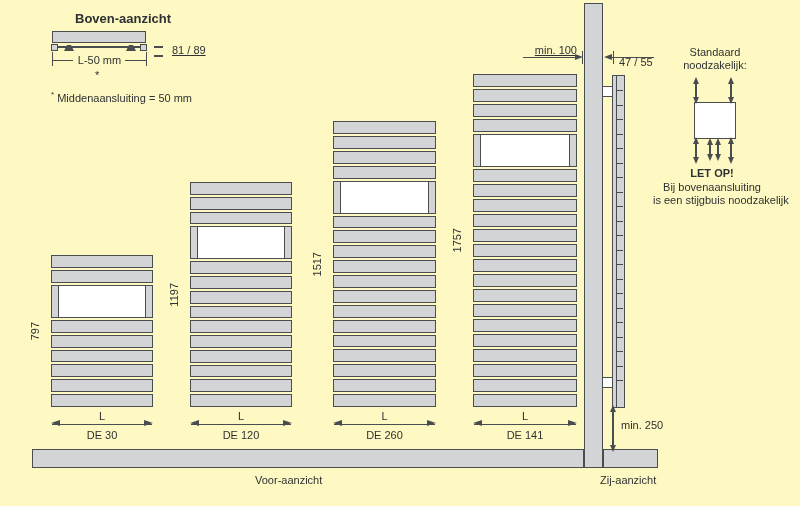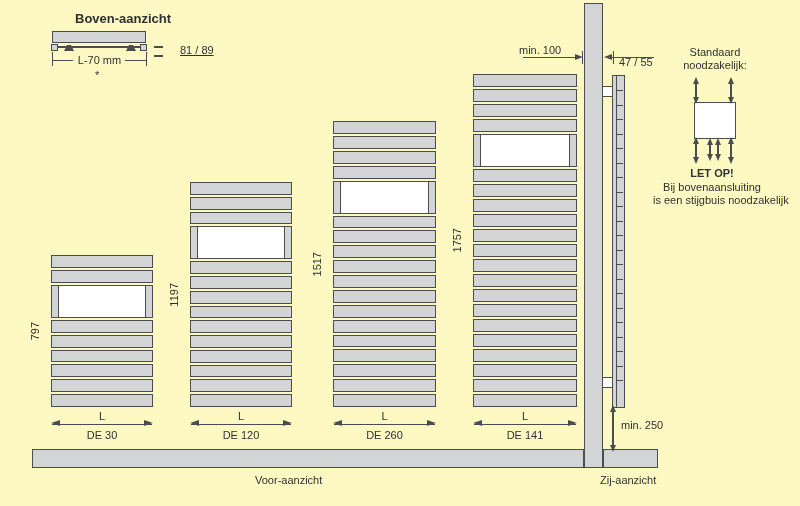--- a/index.html
+++ b/index.html
@@ -55,25 +55,26 @@
   <div class="box" style="left:52px;top:31px;width:94px;height:12px;"></div>
   <div class="hl" style="left:56px;top:46px;width:86px;height:2px;"></div>
   <div class="box" style="left:51px;top:44px;width:7px;height:7px;"></div>
   <div class="box" style="left:140px;top:44px;width:7px;height:7px;"></div>
   <div class="clamp" style="left:64px;top:45px;"></div>
   <div class="clamp" style="left:126px;top:45px;"></div>
   <div class="vl" style="left:52px;top:52px;width:1px;height:14px;"></div>
   <div class="vl" style="left:146px;top:52px;width:1px;height:14px;"></div>
   <div class="hl" style="left:53px;top:60px;width:20px;height:1px;"></div>
   <div class="hl" style="left:125px;top:60px;width:21px;height:1px;"></div>
-  <div class="t tc" style="left:52px;top:54px;width:95px;">L-70 mm</div>
+  <div class="t tc" style="left:52px;top:54px;width:95px;">L-50 mm</div>
   <div class="t" style="left:95px;top:69px;">*</div>
   <div class="hl" style="left:154px;top:46px;width:9px;height:2px;"></div>
   <div class="hl" style="left:154px;top:55px;width:9px;height:2px;"></div>
-  <div class="t" style="left:180px;top:44px;text-decoration:underline;">81 / 89</div>
+  <div class="t" style="left:172px;top:44px;text-decoration:underline;">81 / 89</div>
+  <div class="t" style="left:51px;top:90px;"><sup>*</sup> <span>Middenaansluiting = 50 mm</span></div>
 
   <div class="radiator" style="left:51px;top:255px;width:102px;height:152px;">
     <div class="vlabel-wrap">
         <span class="vtext">797</span>
       </div>
     <div class="rad-body">
         <div class="slat"></div>
         <div class="slat"></div>
         <div class="rad-window">
           <div class="post"></div>
@@ -218,21 +219,21 @@
         <div class="side-tick" style="top: 246px;"></div>
         <div class="side-tick" style="top: 260.5px;"></div>
         <div class="side-tick" style="top: 275px;"></div>
         <div class="side-tick" style="top: 289.5px;"></div>
         <div class="side-tick" style="top: 304px;"></div>
       </div>
   </div>
   <div class="bracket" style="left:603px;top:86px;width:9px;height:11px;"></div>
   <div class="bracket" style="left:603px;top:377px;width:9px;height:11px;"></div>
 
-  <div class="t" style="left:519px;top:44px;width:58px;">min. 100</div>
+  <div class="t" style="left:519px;top:44px;width:58px;text-align:right;text-decoration:underline;">min. 100</div>
   <div class="hl" style="left:523px;top:57px;width:53px;height:1.4px;"></div>
   <div class="ah-r" style="left:575px;top:54px;"></div>
   <div class="vl" style="left:582px;top:51px;width:1.4px;height:13px;"></div>
 
   <div class="ah-l" style="left:604px;top:54px;"></div>
   <div class="hl" style="left:611px;top:57px;width:43px;height:1.4px;"></div>
   <div class="vl" style="left:613px;top:51px;width:1.4px;height:13px;"></div>
   <div class="t" style="left:619px;top:56px;">47 / 55</div>
 
   <div class="v-arrow" style="left:612px;top:410px;height:37px;"></div>

